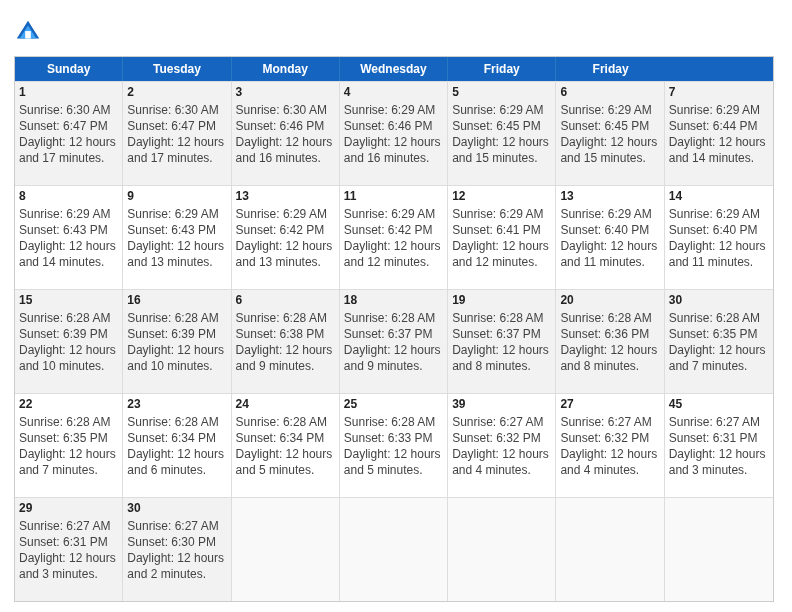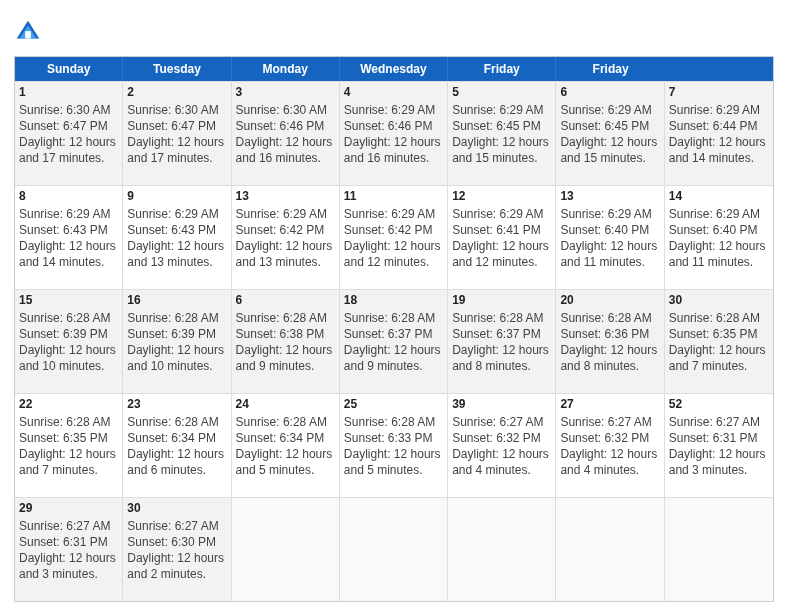--- a/index.html
+++ b/index.html
@@ -334,21 +334,21 @@
 and 4 minutes.</div>
           </div>
           <div class="cal-cell">
             <span class="day-num">27</span>
             <div class="cell-text" style="white-space: pre-line;">Sunrise: 6:27 AM
 Sunset: 6:32 PM
 Daylight: 12 hours
 and 4 minutes.</div>
           </div>
           <div class="cal-cell">
-            <span class="day-num">52</span>
+            <span class="day-num">45</span>
             <div class="cell-text" style="white-space: pre-line;">Sunrise: 6:27 AM
 Sunset: 6:31 PM
 Daylight: 12 hours
 and 3 minutes.</div>
           </div>
         </div>
         <div class="cal-week">
           <div class="cal-cell shaded">
             <span class="day-num">29</span>
             <div class="cell-text" style="white-space: pre-line;">Sunrise: 6:27 AM

